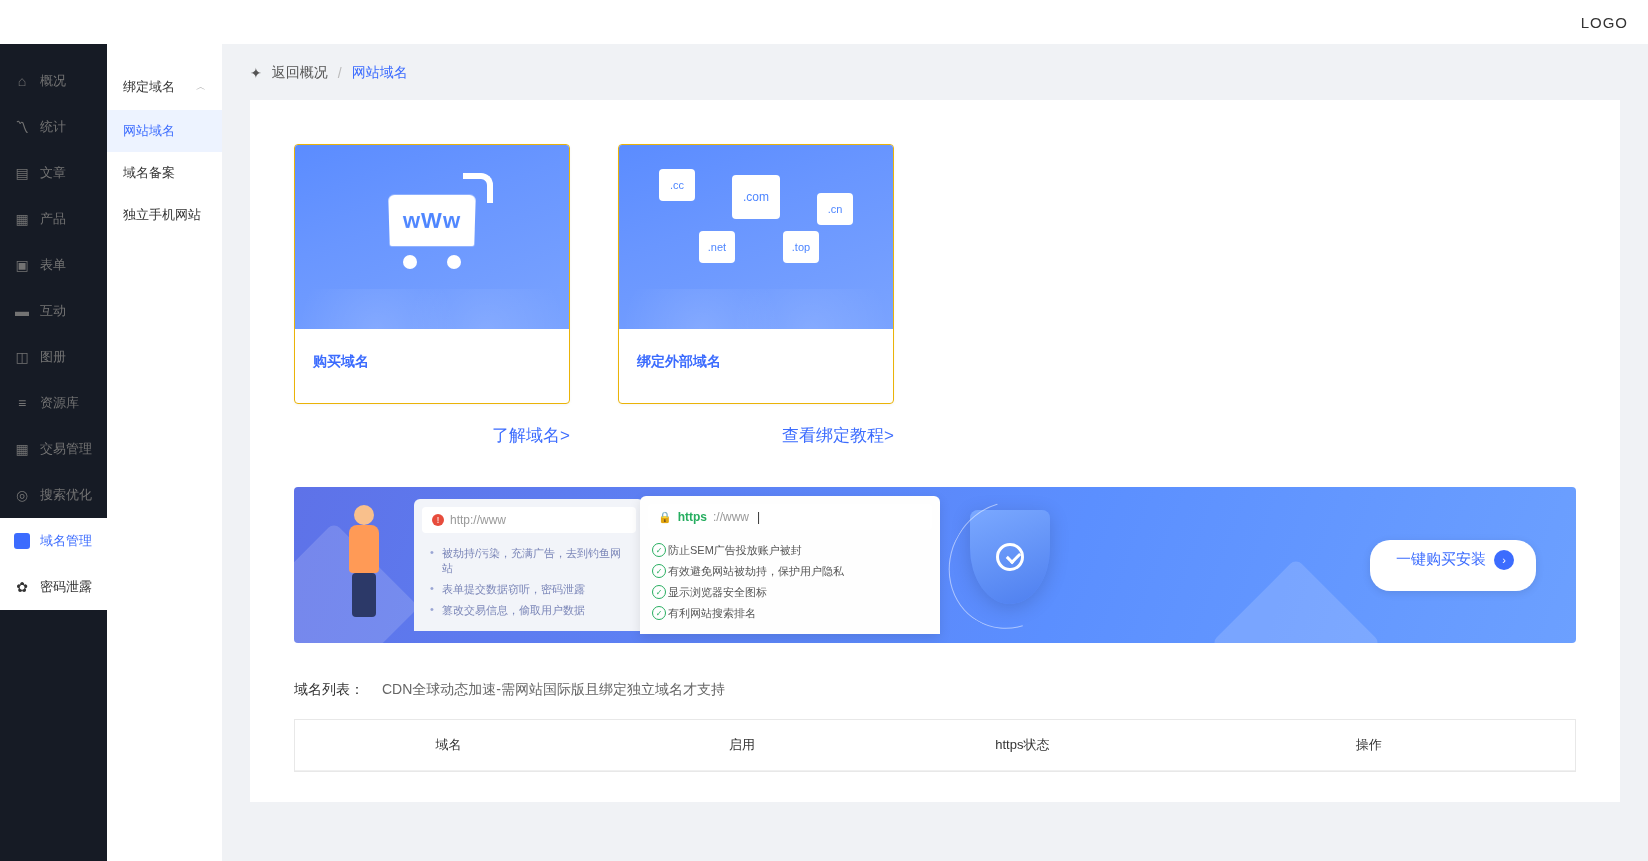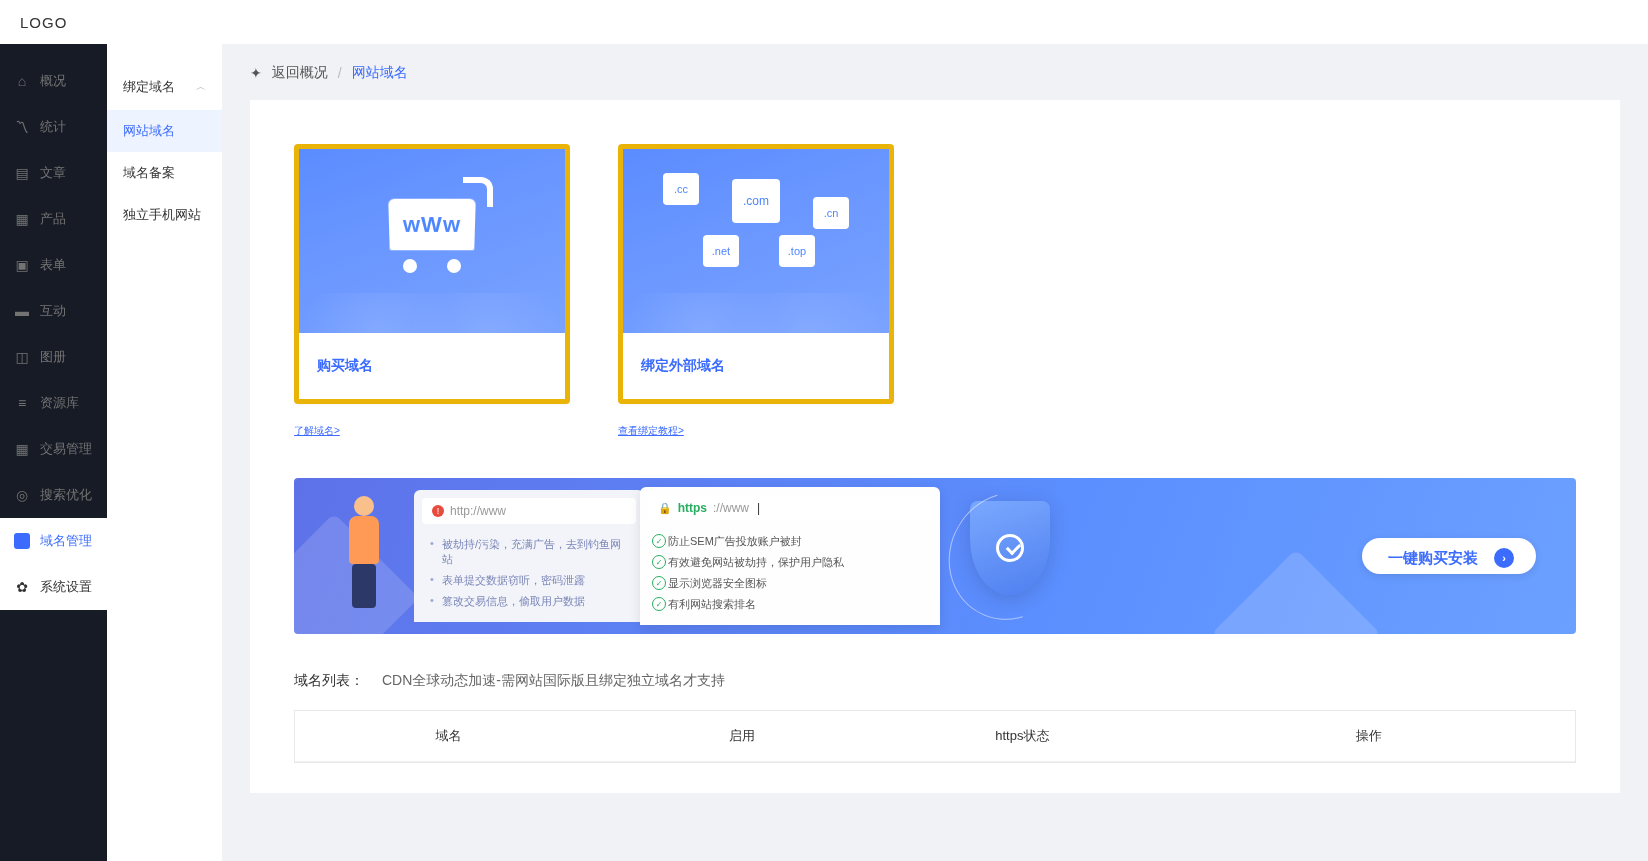--- a/index.html
+++ b/index.html
@@ -1,18 +1,18 @@
 <!DOCTYPE html>
 <html><head>
 <meta charset="utf-8">
 <style>
 * { margin: 0; padding: 0; box-sizing: border-box; }
 body { font-family: -apple-system, BlinkMacSystemFont, "Segoe UI", "Microsoft YaHei", sans-serif; background: #f0f2f5; color: #333; font-size: 14px; overflow-x: hidden; }
 
-.header { background: #fff; height: 44px; display: flex; align-items: center; padding: 0 20px; }
+.header { background: #fff; height: 44px; display: flex; align-items: center; padding: 0 20px; justify-content: flex-end; }
 .logo { font-weight: 500; font-size: 15px; letter-spacing: 1px; }
 
 .container { display: flex; height: calc(100vh - 44px); }
 
 
 .sidebar-primary { width: 107px; background: #161b25; color: #c0c4cc; display: flex; flex-direction: column; padding-top: 14px; }
 .nav-item { display: flex; align-items: center; gap: 10px; padding: 0 14px; height: 46px; cursor: pointer; font-size: 13px; }
 .nav-item .ico { width: 16px; height: 16px; display: inline-flex; align-items: center; justify-content: center; font-size: 14px; }
 .nav-item.dark { color: #737373; background: #161b25; }
 .nav-item.light { background: #fff; color: #333; }
@@ -31,24 +31,24 @@
 .breadcrumb { padding: 20px 28px 18px 28px; display: flex; align-items: center; gap: 10px; font-size: 14px; color: #555; }
 .breadcrumb .home-ico { font-size: 14px; color: #555; }
 .breadcrumb a { color: #555; text-decoration: none; cursor:pointer; }
 .breadcrumb .sep { color: #bbb; }
 .breadcrumb .current { color: #3c6cfe; }
 
 .content { background: #fff; margin: 0 28px 28px 28px; padding: 44px 44px 30px 44px; }
 
 .cards-row { display: flex; gap: 48px; }
 .card-wrap { width: 276px; }
-.card { width: 276px; height: 260px; border: 5px solid #eab308; border-radius: 4px; overflow: hidden; cursor: pointer; box-shadow: 0 1px 3px rgba(0,0,0,0.04); }
+.card { width: 276px; height: 260px; border: 1px solid #eab308; border-radius: 4px; overflow: hidden; cursor: pointer; box-shadow: 0 1px 3px rgba(0,0,0,0.04); }
 .card-img { height: 184px; background: linear-gradient(160deg, #5b8cff 0%, #6996ff 40%, #7aa3ff 100%); position: relative; overflow: hidden; }
 .card-title { padding: 24px 18px; font-size: 14px; color: #3c6cfe; font-weight: bold; }
-.card-link { display:block; margin-top: 20px; font-size: 10px; color: #3c6cfe; text-decoration: underline; cursor:pointer; }
+.card-link { display:block; text-align: right; margin-top: 20px; font-size: 17px; color: #3c6cfe; cursor:pointer; }
 
 
 .cart { position: absolute; top: 50px; left: 50%; transform: translateX(-50%); }
 .cart-body { width: 86px; height: 52px; background: #fff; border-radius: 6px 6px 2px 2px; transform: perspective(200px) rotateX(-8deg); position: relative; display:flex; align-items:center; justify-content:center; }
 .cart-text { color: #4e86ff; font-weight: bold; font-size: 22px; letter-spacing: 1px; }
 .cart-handle { position:absolute; top:-22px; right:-18px; width: 30px; height: 30px; border: 6px solid #fff; border-bottom: none; border-left: none; border-radius: 0 12px 0 0; }
 .cart-wheel { width: 14px; height:14px; background:#fff; border-radius:50%; position:absolute; bottom:-22px; }
 .cart-wheel.w1 { left: 14px; } .cart-wheel.w2 { right: 14px; }
 .mtn { position:absolute; bottom:0; left:0; right:0; height:40px; background: radial-gradient(circle at 30% 100%, rgba(255,255,255,0.12) 0%, transparent 40%), radial-gradient(circle at 70% 100%, rgba(255,255,255,0.1) 0%, transparent 40%); }
 
@@ -82,21 +82,21 @@
 .browser-box.left .b-list li::before { content:'•'; position:absolute; left:4px; color:#9aa5d4; }
 .browser-box.right .b-list li { color:#555; }
 .browser-box.right .b-list li::before { content:'✓'; position:absolute; left:0; color:#27ae60; width:12px;height:12px;border:1.5px solid #27ae60;border-radius:50%;font-size:8px;display:flex;align-items:center;justify-content:center; top:3px; }
 
 .shield { position:relative; margin-left:20px; width:100px; height:110px; }
 .shield-body{ width:80px;height:94px;background:linear-gradient(160deg,#7aa8ff,#4e7fef);border-radius:8px 8px 50% 50% / 8px 8px 60% 60%;margin:0 auto;display:flex;align-items:center;justify-content:center; box-shadow: 0 4px 20px rgba(0,0,0,0.15);}
 .shield-check{width:28px;height:28px;border:3px solid #fff;border-radius:50%;position:relative;}
 .shield-check::after{content:'';position:absolute;top:6px;left:8px;width:10px;height:6px;border-left:3px solid #fff;border-bottom:3px solid #fff;transform:rotate(-45deg);}
 .shield-ring{position:absolute;inset:-10px;border:1px solid rgba(255,255,255,0.5);border-radius:50%;border-top-color:transparent;border-right-color:transparent;transform:rotate(30deg);}
 
-.buy-btn { margin-left:auto; background:#fff; color:#3c6cfe; border:none; border-radius: 20px; padding: 10px 22px 6px 26px; font-size:15px; font-weight:700; display:flex; align-items:center; gap:16px; cursor:pointer; box-shadow:0 2px 8px rgba(0,0,0,0.1); position:relative; z-index:3; }
+.buy-btn { margin-left:auto; background:#fff; color:#3c6cfe; border:none; border-radius: 20px; padding: 10px 22px 21px 26px; font-size:15px; font-weight:400; display:flex; align-items:center; gap:8px; cursor:pointer; box-shadow:0 2px 8px rgba(0,0,0,0.1); position:relative; z-index:3; }
 .buy-btn .arr { width:20px;height:20px;background:#3c6cfe;border-radius:50%;color:#fff;display:inline-flex;align-items:center;justify-content:center;font-size:11px; }
 
 
 .domain-list-label { margin-top: 38px; display:flex; align-items:center; gap: 18px; font-size:14px; }
 .domain-list-label .dl-title { font-weight:500; }
 .domain-list-label .dl-note { color:#666;text-align:center; }
 
 .table { margin-top: 20px; border:1px solid #e8e8e8; }
 .thead { display:flex; background:#fff; border-bottom:1px solid #f0f0f0; }
 .th { flex:1; text-align:center; padding: 16px 8px; font-size:13px; color:#333; }
@@ -165,21 +165,21 @@
     <div class="nav-item dark">
         <span class="ico i-search"></span>
         <span>搜索优化</span>
       </div>
     <div class="nav-item active-light">
         <span class="ico i-domain"></span>
         <span>域名管理</span>
       </div>
     <div class="nav-item light">
         <span class="ico i-gear"></span>
-        <span>系统设置</span>
+        <span>密码泄露</span>
       </div>
   </nav>
 
   <aside class="sidebar-secondary">
     <div class="sec-header">
       <span>绑定域名</span>
       <span class="chev">︿</span>
     </div>
     <div class="sub-item active">网站域名</div>
     <div class="sub-item">域名备案</div>

